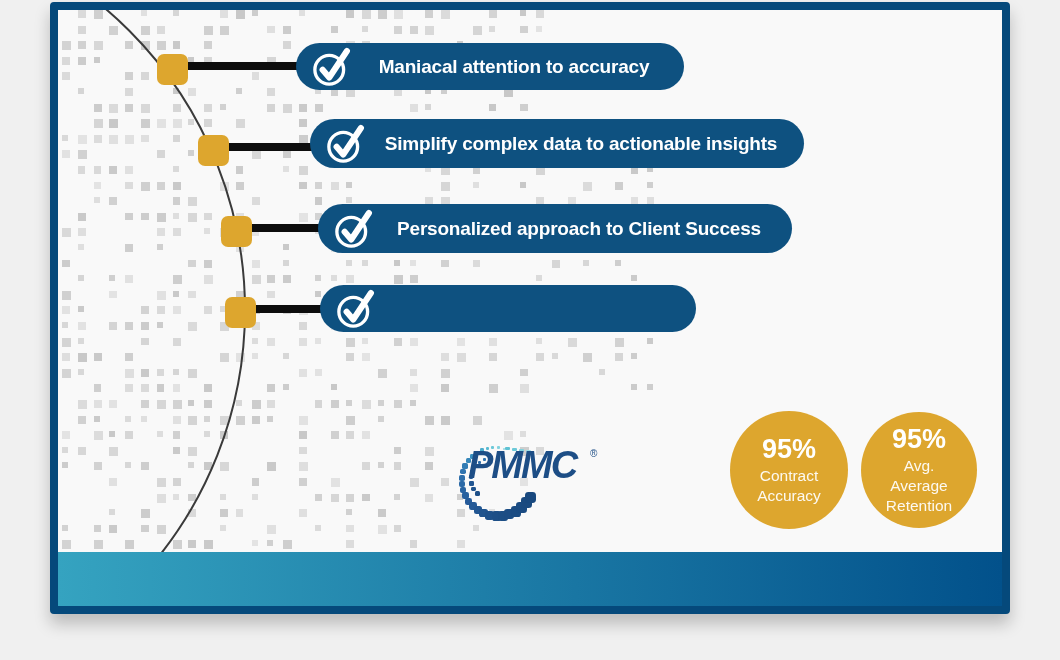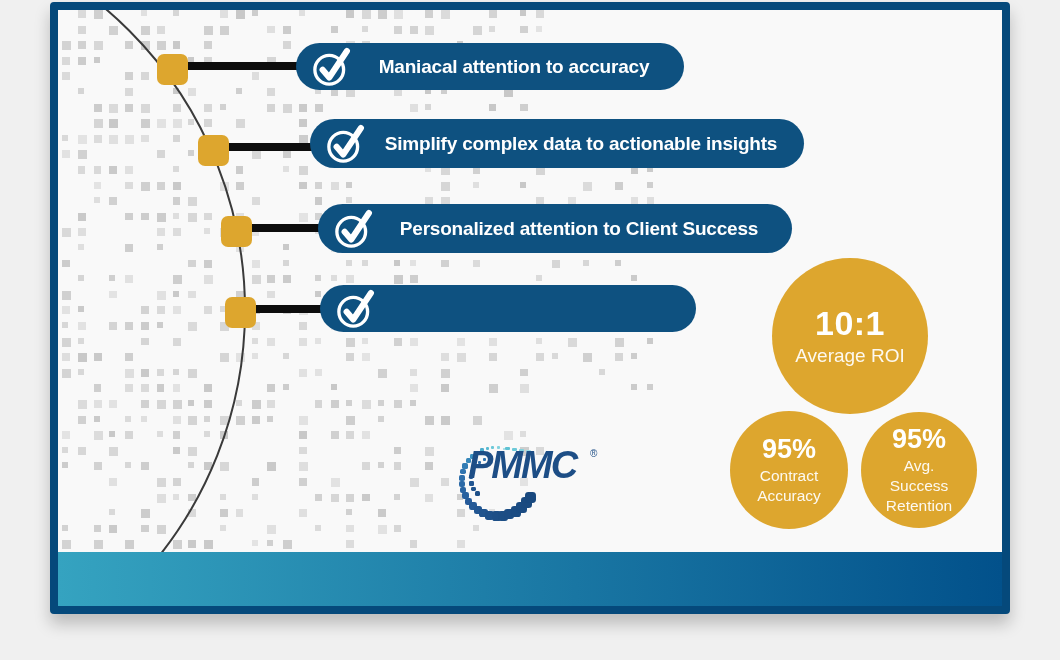--- a/index.html
+++ b/index.html
@@ -589,41 +589,37 @@
           <path d="M9.5 21.5 L15.5 28.5 L31.5 4.5" fill="none" stroke="#fff" stroke-width="5.5" stroke-linecap="round" stroke-linejoin="round"></path>
         </svg>
         <span class="pill-label">Maniacal attention to accuracy</span>
       </div>
 
       <div class="pill" style="left:260px;top:194px;width:474px;height:49px;">
         <svg class="pill-icon" viewBox="0 0 36 38">
           <circle cx="15.5" cy="21.5" r="13" fill="none" stroke="#fff" stroke-width="3"></circle>
           <path d="M9.5 21.5 L15.5 28.5 L31.5 4.5" fill="none" stroke="#fff" stroke-width="5.5" stroke-linecap="round" stroke-linejoin="round"></path>
         </svg>
-        <span class="pill-label">Personalized attention to Client Success</span>
+        <span class="pill-label">Personalized approach to Client Success</span>
       </div>
 
       <div class="pill" style="left:262px;top:275px;width:376px;height:47px;">
         <svg class="pill-icon" viewBox="0 0 36 38">
           <circle cx="15.5" cy="21.5" r="13" fill="none" stroke="#fff" stroke-width="3"></circle>
           <path d="M9.5 21.5 L15.5 28.5 L31.5 4.5" fill="none" stroke="#fff" stroke-width="5.5" stroke-linecap="round" stroke-linejoin="round"></path>
         </svg>
       </div>
 
-      <div class="stat-circle" style="left:714px;top:248px;width:156px;height:156px;">
-        <div class="stat-value-big">10:1</div>
-        <div class="stat-label-big">Average ROI</div>
-      </div>
       <div class="stat-circle" style="left:672px;top:401px;width:118px;height:118px;">
         <div class="stat-value-sm">95%</div>
         <div class="stat-label-sm">Contract Accuracy</div>
       </div>
       <div class="stat-circle" style="left:803px;top:402px;width:116px;height:116px;">
         <div class="stat-value-sm">95%</div>
-        <div class="stat-label-sm">Avg. Success Retention</div>
+        <div class="stat-label-sm">Avg. Average Retention</div>
       </div>
 
       <div class="logo">
         <div id="swirl" style="position:absolute;left:0;top:0;width:240px;height:115px;">
             <div class="swirl-sq" style="left:98.0px;top:20.0px;width:5.0px;height:2.5px;background:#9bdde6;border-radius:1.0px;"></div>
             <div class="swirl-sq" style="left:91.0px;top:19.0px;width:5.0px;height:2.5px;background:#7fd2de;border-radius:1.0px;"></div>
             <div class="swirl-sq" style="left:84.0px;top:18.0px;width:5.0px;height:2.5px;background:#6cc9d8;border-radius:1.0px;"></div>
             <div class="swirl-sq" style="left:77.0px;top:17.0px;width:5.0px;height:2.5px;background:#5ec2d3;border-radius:1.0px;"></div>
             <div class="swirl-sq" style="left:74.8px;top:17.8px;width:2.5px;height:2.5px;background:rgb(155,221,230);border-radius:0.8px;"></div>
             <div class="swirl-sq" style="left:69.1px;top:16.4px;width:2.9px;height:2.9px;background:rgb(131,211,223);border-radius:0.9px;"></div>

